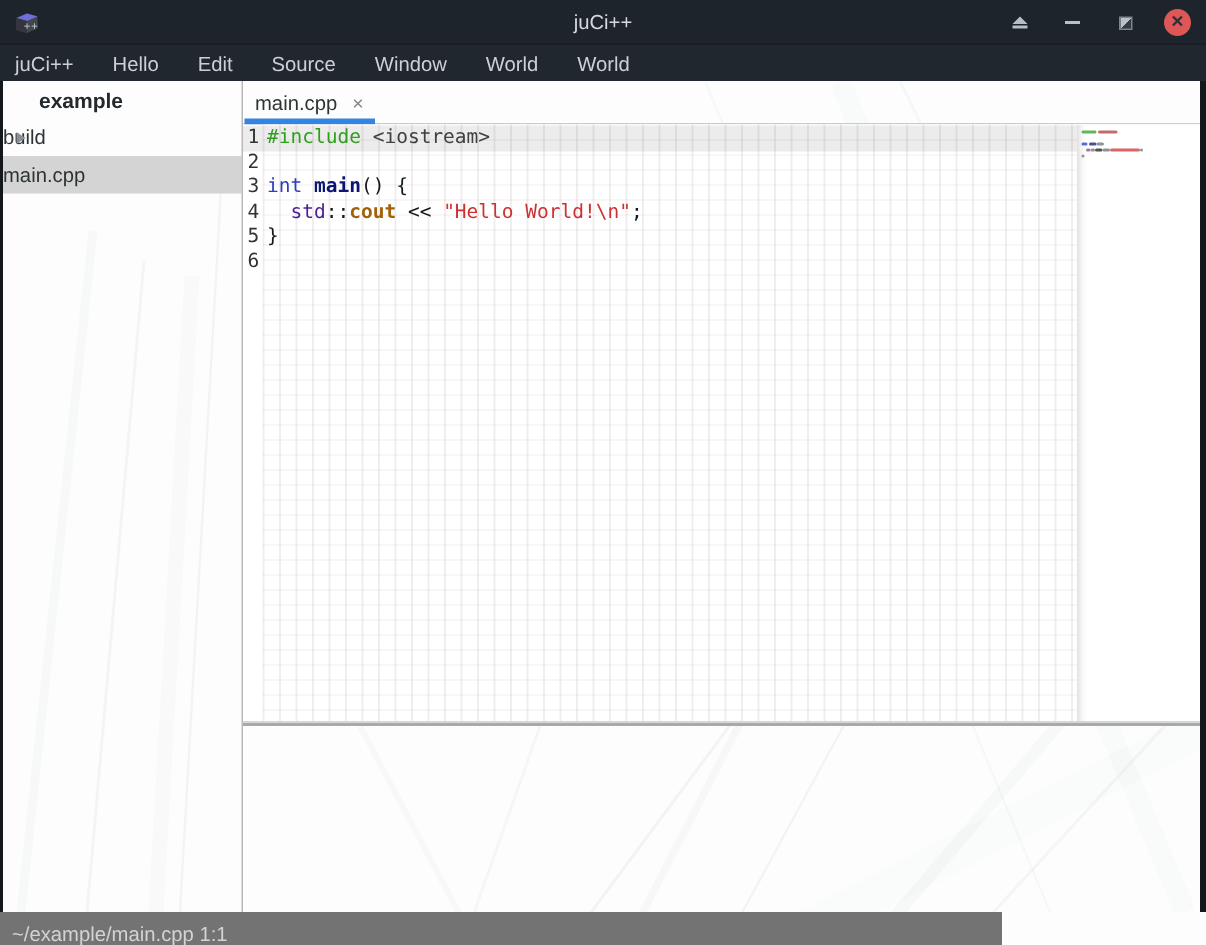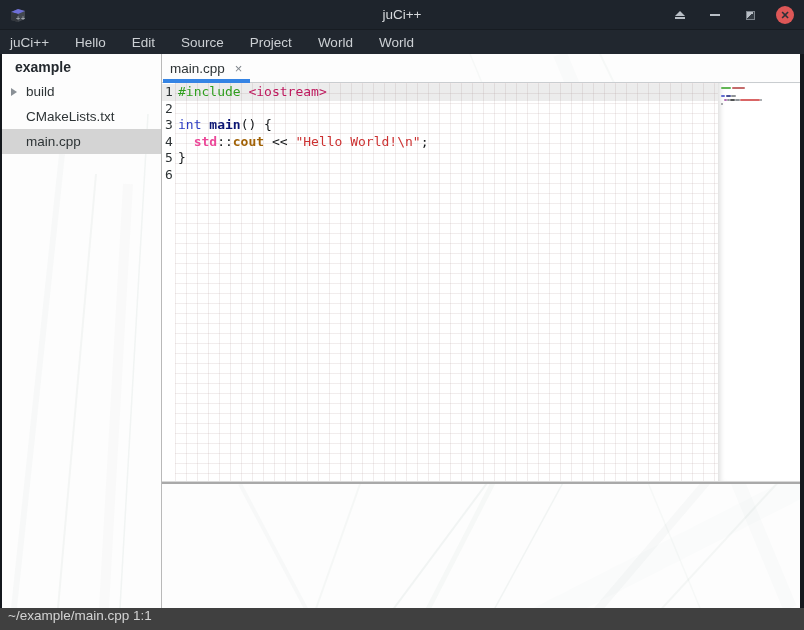--- a/index.html
+++ b/index.html
@@ -27,27 +27,27 @@
   .menu-item { color:#ccd0d4; font-size:13.5px; padding:0 13px; height:24px; display:flex; align-items:center; }
   .menu-item:first-child { padding-left:10px; }
 
   
   .edge-left  { position:absolute; left:0; top:54px; width:2px;  height:554px; background:#14181d; z-index:3; }
   .edge-right { position:absolute; left:800px; top:54px; width:4px; height:554px; background:#14181d; z-index:3; }
   .streaks { position:absolute; left:0; top:54px; width:804px; height:554px; z-index:0; pointer-events:none; }
 
   
   .sidebar { position:absolute; left:2px; top:54px; width:159px; height:554px; z-index:1; }
-  .side-header { height:25px; display:flex; align-items:center; padding-left:13px;
+  .side-header { height:25px; display:flex; align-items:center; padding-left:24px;
     font-weight:bold; font-size:14px; color:#24292e; }
   .side-row { height:25px; display:flex; align-items:center; font-size:13.5px; color:#2e3436; position:relative; }
   .side-row.selected { background:#d4d4d4; }
   .side-row .expander { position:absolute; left:9px; width:0; height:0;
     border-top:4px solid transparent; border-bottom:4px solid transparent; border-left:6px solid #8a9096; }
-  .side-row .lbl { padding-left:24px; }
+  .side-row .lbl { }
   .vdiv { position:absolute; left:161px; top:54px; width:1px; height:554px; background:#b9b9b9; z-index:2; }
 
   
   .main { position:absolute; left:162px; top:54px; width:638px; height:554px; z-index:1; }
 
   .tabbar { position:absolute; left:0; top:0; width:638px; height:29px; border-bottom:1px solid #c9cdd0; }
   .tab { position:absolute; left:0; top:0; height:29px; display:flex; align-items:center; padding:0 10px 0 8px; gap:10px; }
   .tab-label { font-size:13.5px; color:#2e3436; }
   .tab-close { color:#80868c; font-size:13px; line-height:1; }
   .tab-underline { position:absolute; left:1px; top:25px; width:87px; height:4px; }
@@ -58,38 +58,38 @@
       linear-gradient(to right, rgba(186,164,164,0.20) 1px, transparent 1px),
       linear-gradient(to bottom, rgba(186,164,164,0.20) 1px, transparent 1px);
     background-size:11px 10px; }
   .curline { position:absolute; left:0; top:1px; width:556px; height:16.5px; background:rgba(40,40,40,0.085); }
   .code { position:absolute; left:0; top:1px; width:556px; font-family:"DejaVu Sans Mono", monospace;
     font-size:13px; line-height:16.5px; white-space:pre; }
   .code-line { height:16.5px; display:flex; }
   .lnum { flex:0 0 13px; padding-left:3px; color:#2e3436; }
   .ltext { padding-left:3px; color:#15181a; }
   .tok-preproc   { color:#2f9e1e; }
-  .tok-incpath   { color:#be185d; }
+  .tok-incpath   { color:#404040; }
   .tok-keyword   { color:#2d3cc3; }
   .tok-function  { color:#0b1573; font-weight:bold; }
-  .tok-namespace { color:#ec4899; font-weight:bold; }
+  .tok-namespace { color:#4c1d95; font-weight:normal; }
   .tok-member    { color:#a16207; font-weight:bold; }
   .tok-string    { color:#cc3232; }
   .tok-plain     { color:#15181a; }
 
   .minimap { position:absolute; left:556px; top:0; width:82px; height:398px; background:#fff;
     box-shadow:inset 6px 0 6px -5px rgba(0,0,0,0.18); }
   .mini-bar { position:absolute; height:2px; border-radius:1px; }
 
   .hdiv { position:absolute; left:0; top:427px; width:638px; height:3px; background:#a9a9a9; border-top:1px solid #d8d8d8; }
   .terminal { position:absolute; left:0; top:430px; width:638px; height:124px; background:transparent; }
 
   
-  .statusbar { position:absolute; left:0; top:608px; width:804px; height:22px;
-    background:#404040; display:flex; align-items:flex-start; z-index:4; }
+  .statusbar { position:absolute; left:0; top:608px; width:668px; height:22px;
+    background:#737373; display:flex; align-items:flex-end; z-index:4; }
   .status-text { color:#d3d3d3; font-size:13.5px; padding-left:8px; }
 </style>
 </head>
 <body>
 
 <div class="window">
 
   <svg class="streaks" viewBox="0 0 804 554" preserveAspectRatio="none">
     <g stroke="#8da39a" fill="none">
       <line x1="62" y1="100" x2="14" y2="554" stroke-width="6" opacity="0.05"></line>
@@ -135,37 +135,34 @@
         <div class="ico-close">✕</div>
       </div>
     </div>
   </div>
 
   <div class="menubar" id="menubar">
       <div class="menu-item">juCi++</div>
       <div class="menu-item">Hello</div>
       <div class="menu-item">Edit</div>
       <div class="menu-item">Source</div>
-      <div class="menu-item">Project</div>
+      <div class="menu-item">Window</div>
       <div class="menu-item">World</div>
       <div class="menu-item">World</div>
     </div>
 
   <div class="edge-left"></div>
   <div class="edge-right"></div>
 
   <div class="sidebar">
     <div class="side-header">example</div>
     <div id="tree-rows">
         <div class="side-row">
           <div class="expander"></div>
           <span class="lbl">build</span>
-        </div>
-        <div class="side-row">
-          <span class="lbl">CMakeLists.txt</span>
         </div>
         <div class="side-row selected">
           <span class="lbl">main.cpp</span>
         </div>
       </div>
   </div>
   <div class="vdiv"></div>
 
   <div class="main">
 

